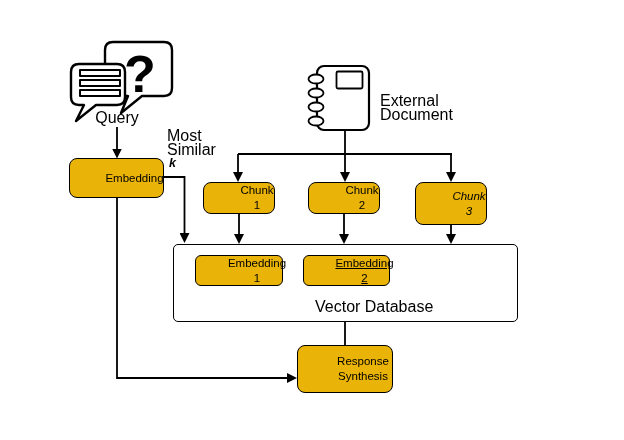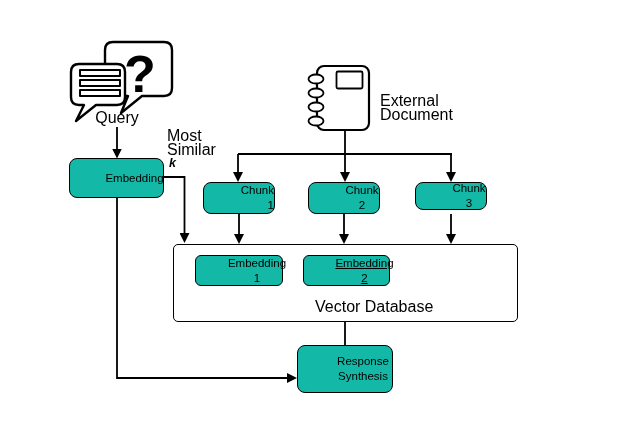--- a/index.html
+++ b/index.html
@@ -10,21 +10,21 @@
     font-family:"Liberation Sans", sans-serif;
     color:#000000;
     overflow:hidden;
   }
   .connector-layer {
     position:absolute; left:0; top:0; width:624px; height:440px;
     z-index:0;
   }
   .box {
     position:absolute;
-    background:#14b8a6;
+    background:#eab308;
     border:1.6px solid #000000;
     border-radius:8px;
     display:flex; align-items:center; justify-content:center;
     font-size:11.5px;
     text-align:center;
     line-height:1.3;
     box-sizing:border-box;
     z-index:2;
     padding-left:36px;
   }
@@ -119,27 +119,27 @@
 
   <div class="label" style="left:380px; top:94px;">
     <span class="line">External</span>
     <span class="line">Document</span>
   </div>
 
   <div class="box" style="left:69px; top:158px; width:95px; height:40px;">
     <span>Embedding</span>
   </div>
 
-  <div class="box" style="left:203px; top:182px; width:72px; height:32px;text-align:right;">
+  <div class="box" style="left:203px; top:182px; width:72px; height:32px;">
     <span>Chunk 1</span>
   </div>
   <div class="box" style="left:308px; top:182px; width:72px; height:32px;">
     <span>Chunk 2</span>
   </div>
-  <div class="box" style="left:415px; top:182px; width:72px; height:28px;">
+  <div class="box" style="left:415px; top:182px; width:72px; height:43px;font-style:italic;">
     <span>Chunk 3</span>
   </div>
 
   <div class="container-box" style="left:173px; top:244px; width:345px; height:78px;"></div>
 
   <div class="box" style="left:195px; top:255px; width:88px; height:31px; border-radius:6px;">
     <span>Embedding 1</span>
   </div>
   <div class="box" style="left:303px; top:255px; width:87px; height:31px; border-radius:6px;text-decoration:underline;">
     <span>Embedding 2</span>

